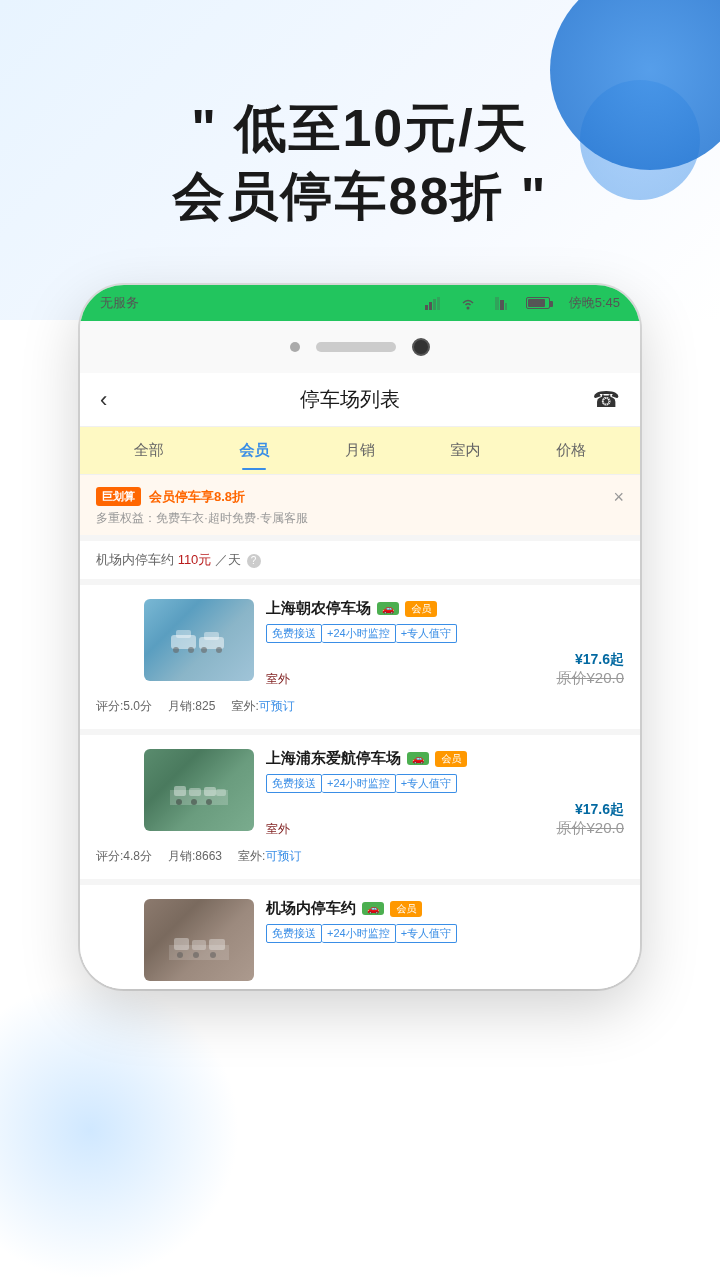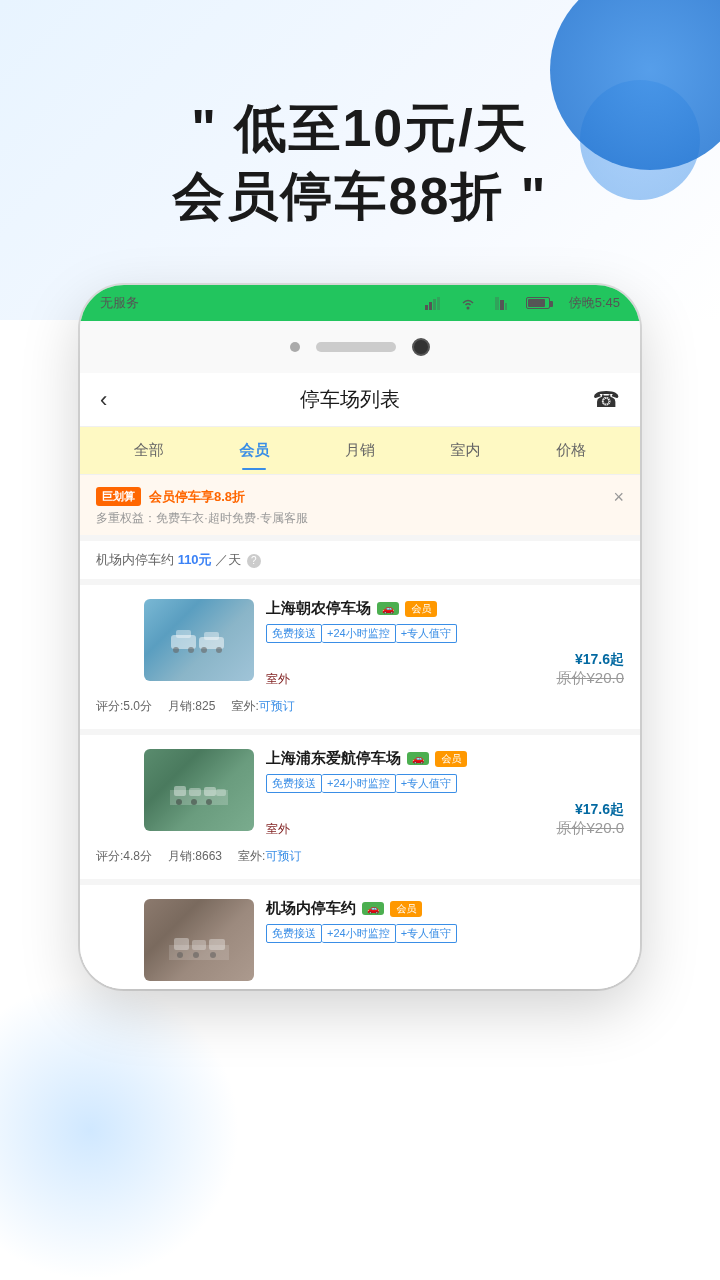--- a/index.html
+++ b/index.html
@@ -263,22 +263,22 @@
 
     
     .airport-price {
       padding: 10px 16px;
       font-size: 13px;
       color: #666;
       background: #fff;
       border-bottom: 6px solid #f5f5f5;
     }
     .airport-price span.price-num {
-      color: #3b82f6;
-      font-weight: 700;
+      color: #b91c1c;
+      font-weight: 400;
     }
     .help-icon {
       display: inline-block;
       width: 14px;
       height: 14px;
       background: #ccc;
       border-radius: 50%;
       text-align: center;
       line-height: 14px;
       font-size: 10px;

